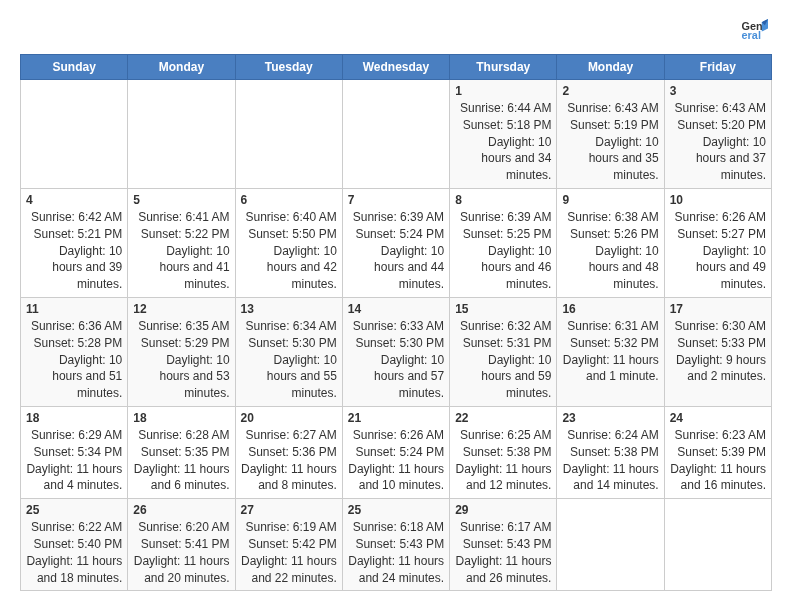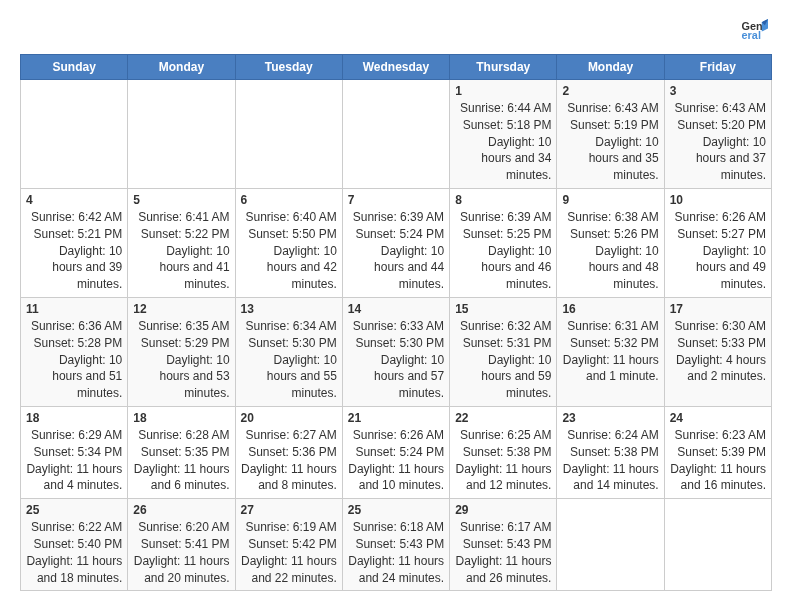--- a/index.html
+++ b/index.html
@@ -263,21 +263,21 @@
           <span>Sunrise: 6:31 AM</span><br>
           <span>Sunset: 5:32 PM</span><br>
           <span>Daylight: 11 hours and 1 minute.</span>
         </div>
       </td>
         <td>
         <span class="day-number">17</span>
         <div class="cell-content">
           <span>Sunrise: 6:30 AM</span><br>
           <span>Sunset: 5:33 PM</span><br>
-          <span>Daylight: 4 hours and 2 minutes.</span>
+          <span>Daylight: 9 hours and 2 minutes.</span>
         </div>
       </td>
       </tr>
       <tr>
         <td>
         <span class="day-number">18</span>
         <div class="cell-content">
           <span>Sunrise: 6:29 AM</span><br>
           <span>Sunset: 5:34 PM</span><br>
           <span>Daylight: 11 hours and 4 minutes.</span>

